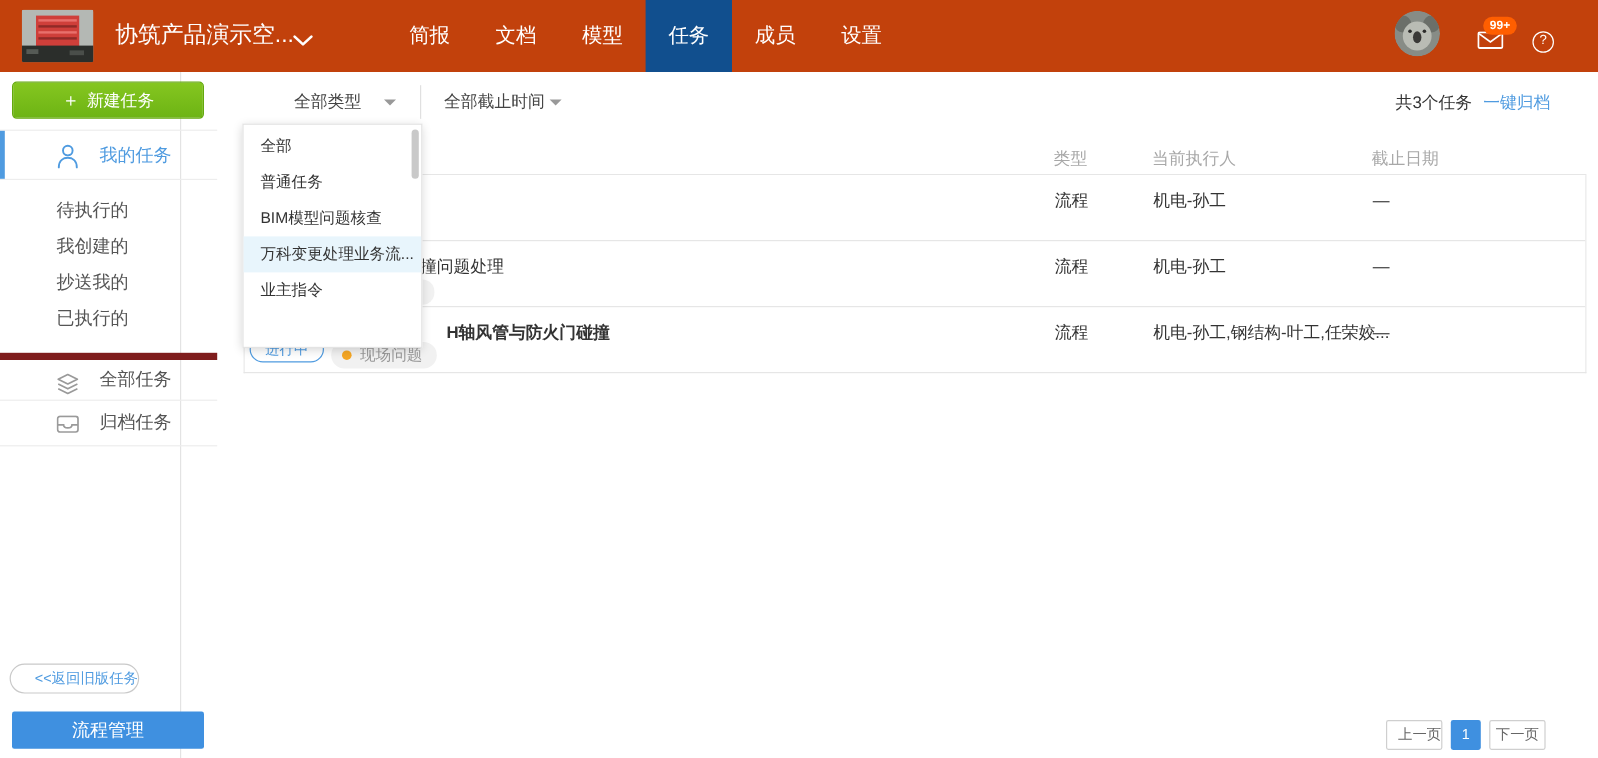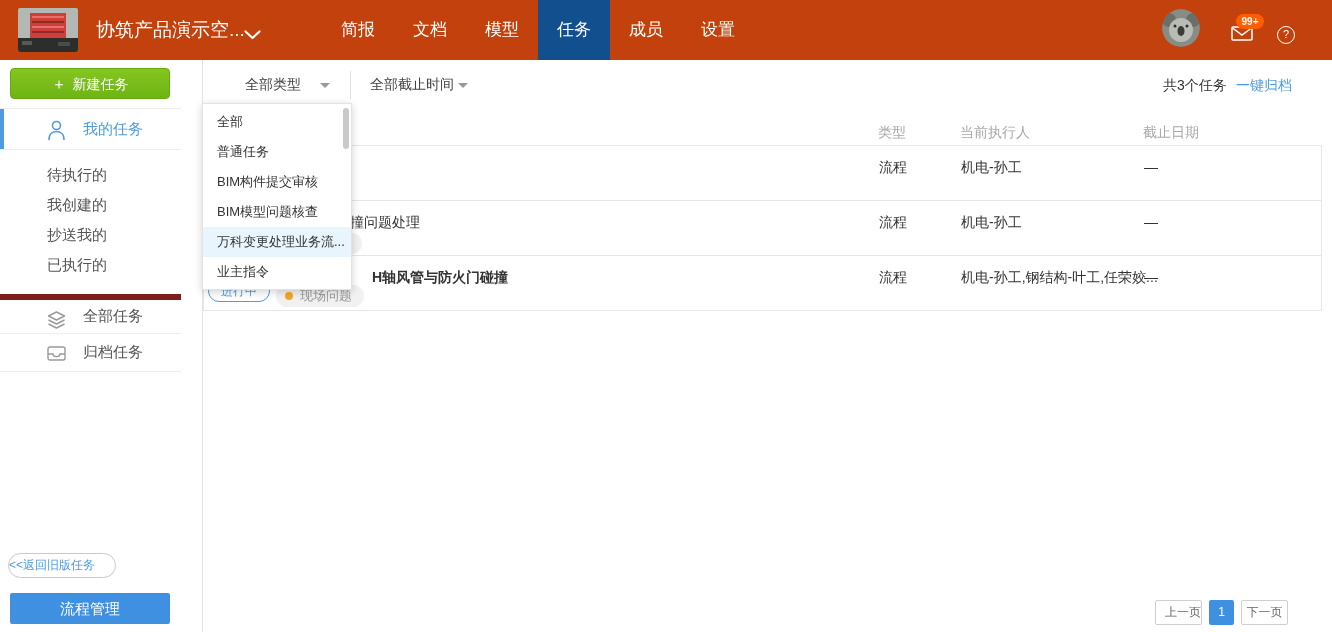--- a/index.html
+++ b/index.html
@@ -14,34 +14,34 @@
   .ws-caret { position:absolute; left:244px; top:26px; }
   .nav { position:absolute; left:322px; top:0; height:60px; display:flex; }
   .nav-item { width:72px; height:60px; line-height:60px; text-align:center; color:#fff; font-size:17px; cursor:pointer; }
   .nav-item.active { background:#114f8e; }
   .avatar { position:absolute; left:1162px; top:9px; width:38px; height:38px; border-radius:50%; overflow:hidden; cursor:pointer; }
   .mail { position:absolute; left:1231px; top:26px; cursor:pointer; }
   .badge { position:absolute; left:1236px; top:14px; min-width:28px; height:15px; line-height:15px; background:#ff5e00; color:#fff; font-size:10px; font-weight:bold; text-align:center; border-radius:8px; padding:0 5px; }
   .help { position:absolute; left:1277px; top:26px; width:18px; height:18px; border:1.5px solid #fff; border-radius:50%; color:#fff; font-size:11px; line-height:15px; text-align:center; cursor:pointer; }
 
   
-  .sidebar { position:absolute; left:0; top:60px; width:203px; height:572px; background:#fff; border-right:1px solid #e3e3e3; }
+  .sidebar { position:absolute; left:0; top:60px; width:151px; height:572px; background:#fff; border-right:1px solid #e3e3e3; }
   .btn-new { position:absolute; left:10px; top:8px; width:160px; height:31px; border:1px solid #64a90d; border-radius:4px; background:linear-gradient(#85c620,#6db414); color:#fff; font-size:14px; text-align:center; line-height:29px; cursor:pointer; }
   .btn-new .plus { font-size:15px; margin-right:6px; }
   .side-row { position:absolute; left:0; width:181px; display:flex; align-items:center; cursor:pointer; }
   .row-my { top:48px; height:42px; border-top:1px solid #ededed; border-bottom:1px solid #ededed; }
   .row-my .bar { position:absolute; left:0; top:0; width:4px; height:100%; background:#4f9be0; }
   .side-icon { position:absolute; left:47px; }
   .side-label { position:absolute; left:83px; font-size:15px; }
   .blue { color:#4f9be0; }
   .gray { color:#555; }
   .sub-item { position:absolute; left:47px; width:120px; font-size:15px; color:#555; cursor:pointer; }
   .row-all { top:234px; height:39px; border-top:6px solid #7f1d1d; }
   .row-arch { top:273px; height:39px; border-top:1px solid #ededed; border-bottom:1px solid #ededed; }
-  .back-pill { position:absolute; left:8px; top:493px; width:108px; height:25px; border:1px solid #c9c9c9; border-radius:13px; background:#fff; color:#4f9be0; font-size:12px; text-align:left; line-height:23px; cursor:pointer; }
+  .back-pill { position:absolute; left:8px; top:493px; width:108px; height:25px; border:1px solid #c9c9c9; border-radius:13px; background:#fff; color:#4f9be0; font-size:12px; text-align:right; line-height:23px; cursor:pointer; }
   .btn-process { position:absolute; left:10px; top:533px; width:160px; height:31px; background:#3f90e0; color:#fff; font-size:15px; text-align:center; line-height:31px; border-radius:2px; cursor:pointer; }
 
   
   .filter-type { position:absolute; left:245px; top:76px; font-size:14px; color:#444; cursor:pointer; }
   .caret { display:inline-block; width:0; height:0; border-left:5px solid transparent; border-right:5px solid transparent; border-top:5px solid #999; vertical-align:middle; }
   .caret-type { position:absolute; left:320px; top:83px; }
   .v-div { position:absolute; left:350px; top:71px; width:1px; height:28px; background:#e0e0e0; }
   .filter-deadline { position:absolute; left:370px; top:76px; font-size:14px; color:#444; cursor:pointer; }
   .caret-deadline { position:absolute; left:458px; top:83px; }
   .task-count { position:absolute; left:1163px; top:77px; font-size:14px; color:#333; }
@@ -210,21 +210,20 @@
       <span class="tag-cat"><span class="dot"></span><span>现场问题</span></span>
       <span class="cell c-type">流程</span>
       <span class="cell c-exec">机电-孙工,钢结构-叶工,任荣姣...</span>
       <span class="cell c-dead">—</span>
     </div>
   </div>
 
   <div class="dropdown">
     <div class="dd-item">全部</div>
     <div class="dd-item">普通任务</div>
-    <div class="dd-item">BIM构件提交审核</div>
     <div class="dd-item">BIM模型问题核查</div>
     <div class="dd-item hl">万科变更处理业务流...</div>
     <div class="dd-item">业主指令</div>
     <div class="dd-thumb"></div>
   </div>
 
   <div class="pg-btn pg-prev">上一页</div>
   <div class="pg-cur">1</div>
   <div class="pg-btn pg-next">下一页</div>
 

